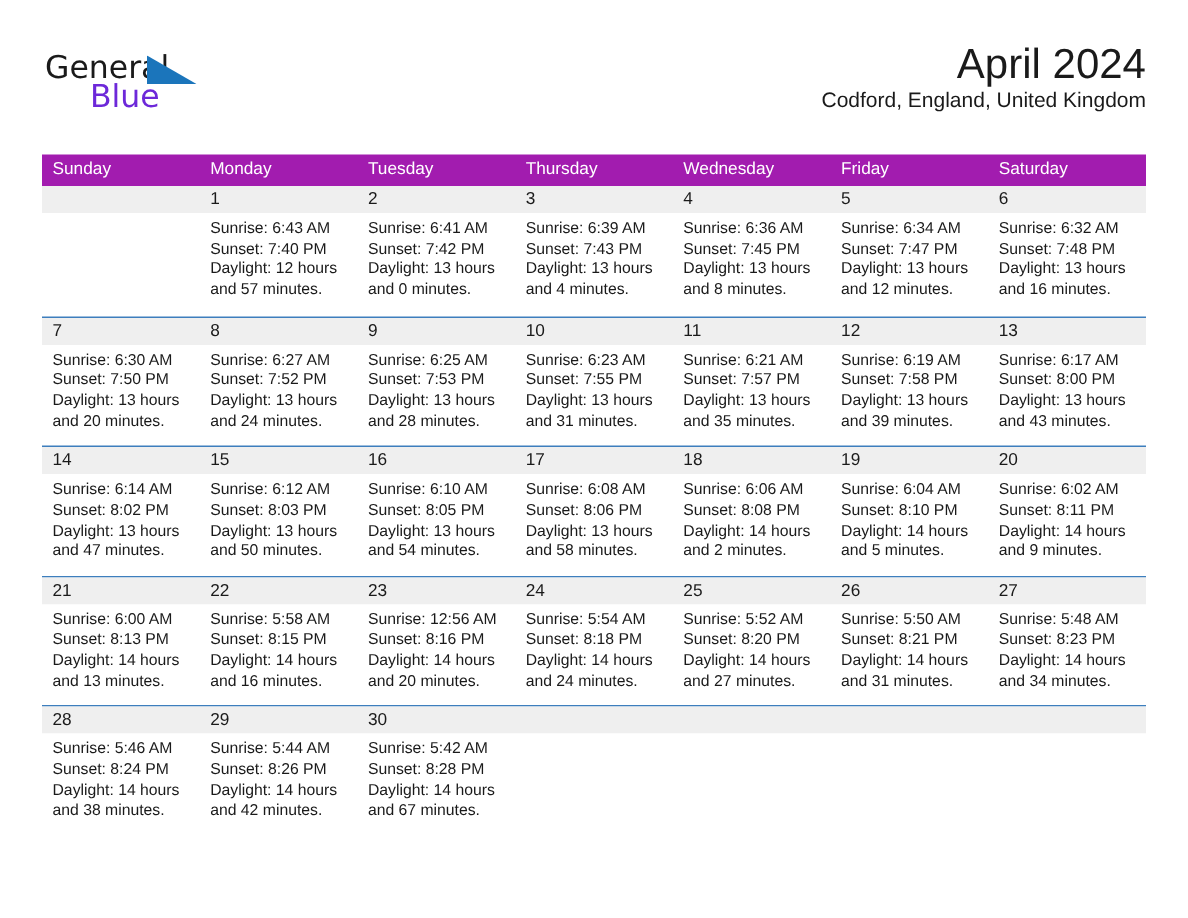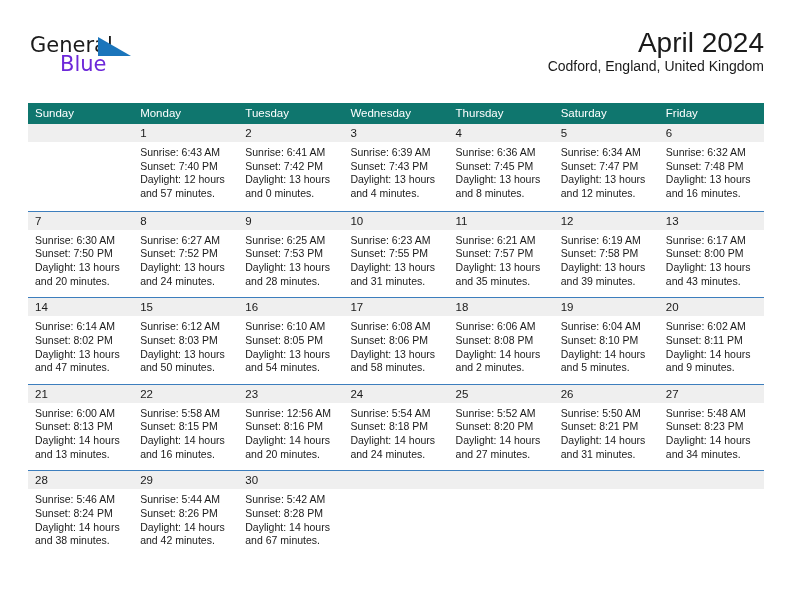--- a/index.html
+++ b/index.html
@@ -94,21 +94,21 @@
   
   .calendar {
     position: absolute;
     left: 28px;
     top: 103px;
     width: 736px;
   }
 
   .weekday-row {
     display: flex;
-    background: #0f766e;
+    background: #a21caf;
     height: 21px;
   }
   .weekday-cell {
     flex: 1 1 0;
     color: #ffffff;
     font-size: 11.5px;
     line-height: 21px;
     padding-left: 7px;
     box-sizing: border-box;
     font-family: "Liberation Sans", sans-serif;
@@ -191,24 +191,24 @@
     </div>
 
   </div>
 
   <div class="calendar">
 
     <div class="weekday-row">
       <div class="weekday-cell">Sunday</div>
       <div class="weekday-cell">Monday</div>
       <div class="weekday-cell">Tuesday</div>
+      <div class="weekday-cell">Thursday</div>
       <div class="weekday-cell">Wednesday</div>
-      <div class="weekday-cell">Thursday</div>
+      <div class="weekday-cell">Friday</div>
       <div class="weekday-cell">Saturday</div>
-      <div class="weekday-cell">Friday</div>
     </div>
 
     <div id="weeks-container">
         <div class="week-row first">
           <div class="daynum-band">
             <div class="daynum-cell empty"></div>
             <div class="daynum-cell">1</div>
             <div class="daynum-cell">2</div>
             <div class="daynum-cell">3</div>
             <div class="daynum-cell">4</div>

